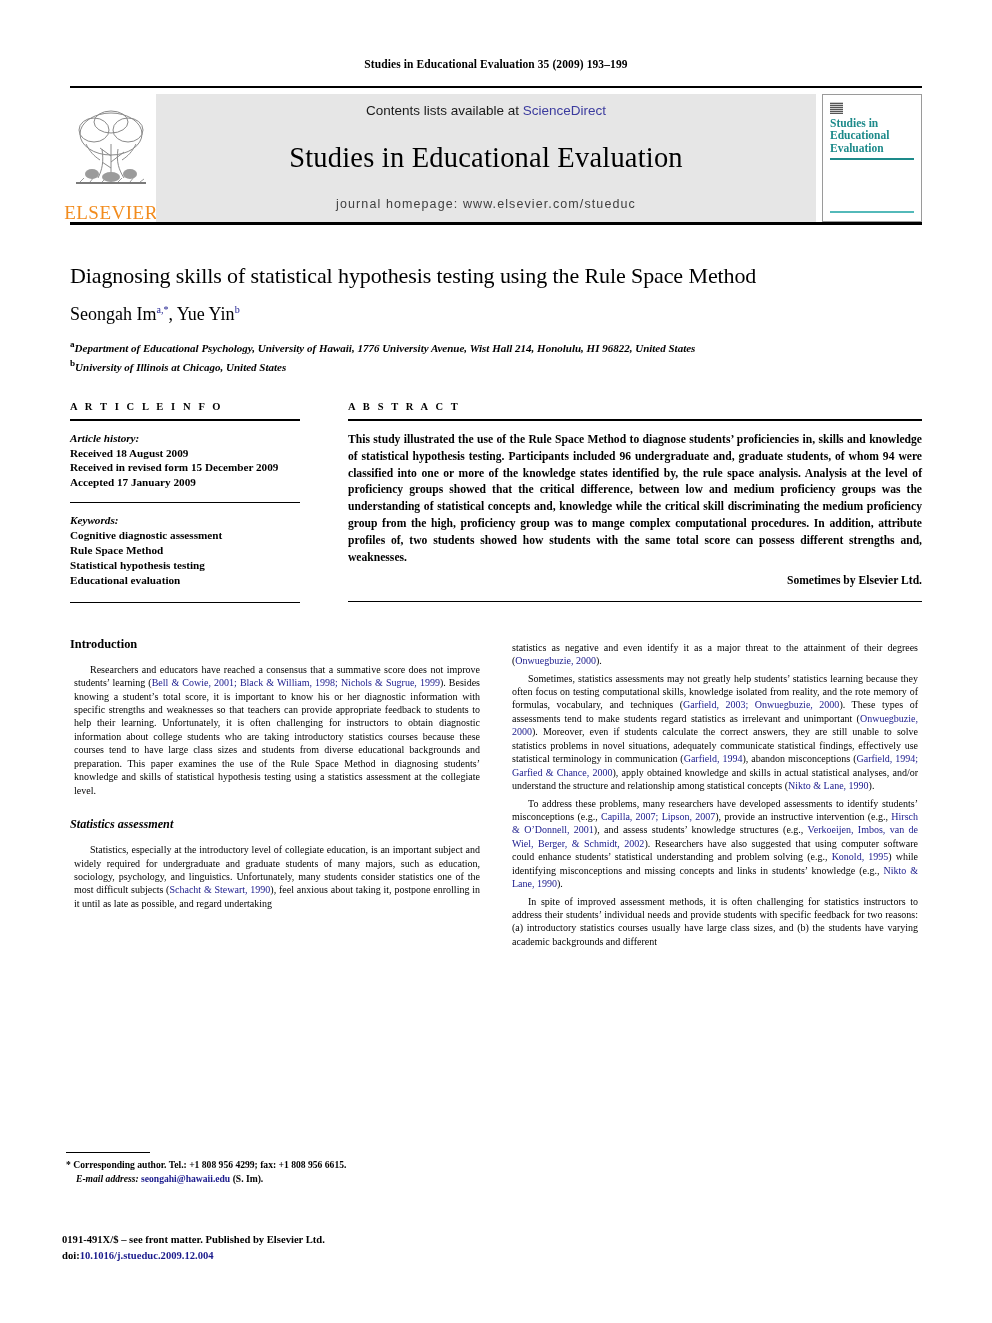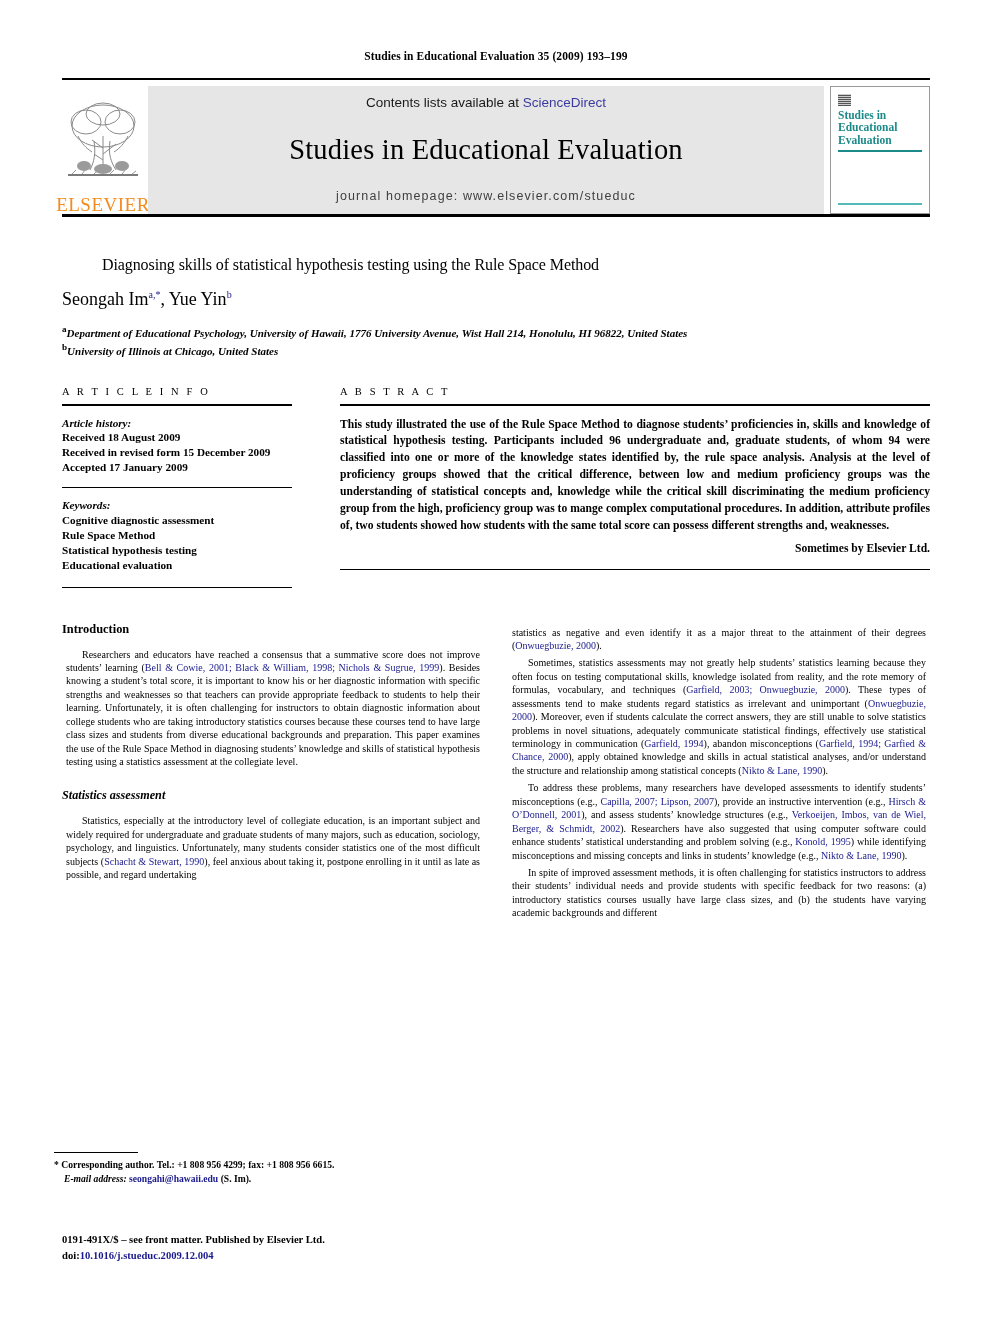--- a/index.html
+++ b/index.html
@@ -4,21 +4,21 @@
 <style>
   html, body { margin:0; padding:0; }
   body {
     width: 992px; height: 1323px;
     background:#ffffff;
     font-family: "Liberation Serif", "DejaVu Serif", serif;
     color:#000000;
     position:relative;
     overflow:hidden;
   }
-  .page { position:relative; width:992px; height:1043px; padding:0; box-sizing:border-box; }
+  .page { position:relative; width:992px; height:1043px; padding:8px; box-sizing:border-box; }
 
   
   .runhead {
     text-align:center;
     font-size:11.5px;
     font-weight:bold;
     letter-spacing:.1px;
     padding-top:50px;
   }
 
@@ -43,31 +43,31 @@
   .cover-inner { padding:7px 7px 0 7px; }
   .cover-mini { width:13px; height:12px; background:
      repeating-linear-gradient(0deg,#555 0 1px,#ccc 1px 2px); margin-bottom:3px; }
   .cover-title { color:#1d8a8a; font-size:11.5px; font-weight:bold; line-height:1.08; }
   .cover-rule { height:2px; background:#1d8a8a; margin:4px 7px 0 7px; }
   .cover-rule2 { height:2px; background:#53b9b9; margin:auto 7px 8px 7px; }
   .masthead-bottom { border-bottom:3px solid #000; margin:0 62px; }
 
   
   .titleblock { margin:38px 62px 0 62px; }
-  .paper-title { font-size:16px; font-weight:400; line-height:1.2; letter-spacing:-.1px;margin-left:40px; }
+  .paper-title { font-size:22px; font-weight:400; line-height:1.2; letter-spacing:-.1px; }
   .authors { font-size:18px; margin-top:15px; }
   .authors sup { font-size:10px; color:#1a1a8c; vertical-align:super; }
   .affil { font-size:11px; font-style:italic; font-weight:bold; line-height:1.5; margin-top:13px; }
   .affil sup { font-style:normal; }
 
   
   .infoblock { margin:26px 62px 0 62px; display:flex; }
   .col-info { width:230px; }
   .col-abs { flex:1; margin-left:48px; }
-  .sec-label { font-family:"Liberation Serif", serif; font-size:10.5px; font-weight:normal;
+  .sec-label { font-family:"Liberation Serif", serif; font-size:10.5px; font-weight:bold;
      letter-spacing:2.6px; }
   .hr-thick { border-top:2px solid #000; margin-top:7px; }
   .info-group { margin-top:10px; font-size:11.2px; line-height:1.33; font-weight:bold; }
   .info-group .it { font-style:italic; }
   .kw-rule { border-top:1px solid #000; margin-top:12px; }
   .abstract-text { margin-top:11px; font-size:11.6px; line-height:1.46; text-align:justify;
      font-weight:bold; }
   .abstract-pub { text-align:right; margin-top:7px; font-size:11.6px; font-weight:bold; }
   .abs-rule-bottom { border-top:1px solid #000; margin-top:14px; }
   .info-rule-bottom { border-top:1px solid #000; margin-top:14px; }
@@ -76,21 +76,21 @@
   .body-cols { margin:34px 62px 0 62px; display:flex; gap:24px; }
   .bcol { width:440px; }
   .bcol p { margin:4px; font-size:10px; line-height:1.345; text-align:justify;
      font-weight:normal; text-indent:16px; }
   .bcol p.noindent { text-indent:0; }
   h2.head { font-size:12.4px; font-weight:bold; margin:0 0 11px 0; }
   h3.subhead { font-size:12.2px; font-weight:bold; font-style:italic; margin:20px 0 11px 0; }
   .ref { color:#1a1a8c; }
 
   
-  .footzone { position:absolute; left:54px; top:1152px; width:440px;font-family:Liberation Serif, serif; }
+  .footzone { position:absolute; left:66px; top:1152px; width:440px;font-family:Liberation Serif, serif; }
   .foot-rule { width:84px; border-top:1px solid #000; margin-bottom:5px; }
   .footnote { font-size:9.6px; line-height:1.45; font-weight:bold; padding-left:10px; text-indent:-10px; }
   .footnote .it { font-style:italic; }
   .mail { color:#1a1a8c; }
   .footer { position:absolute; left:62px; top:1232px; width:520px;
      font-size:10.6px; line-height:1.5; font-weight:bold; }
   .doi { color:#1a1a8c; }
 </style>
 </head>
 <body>

